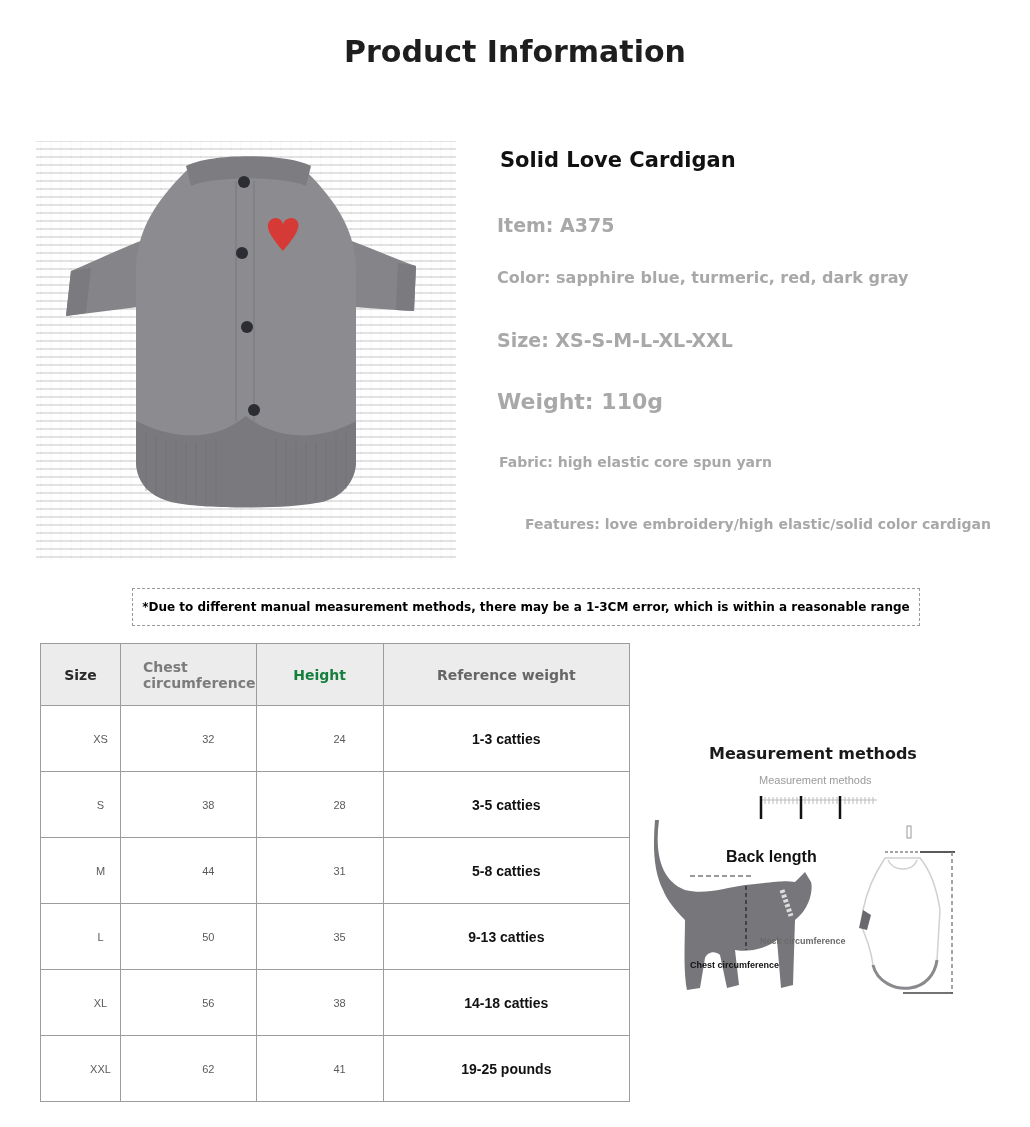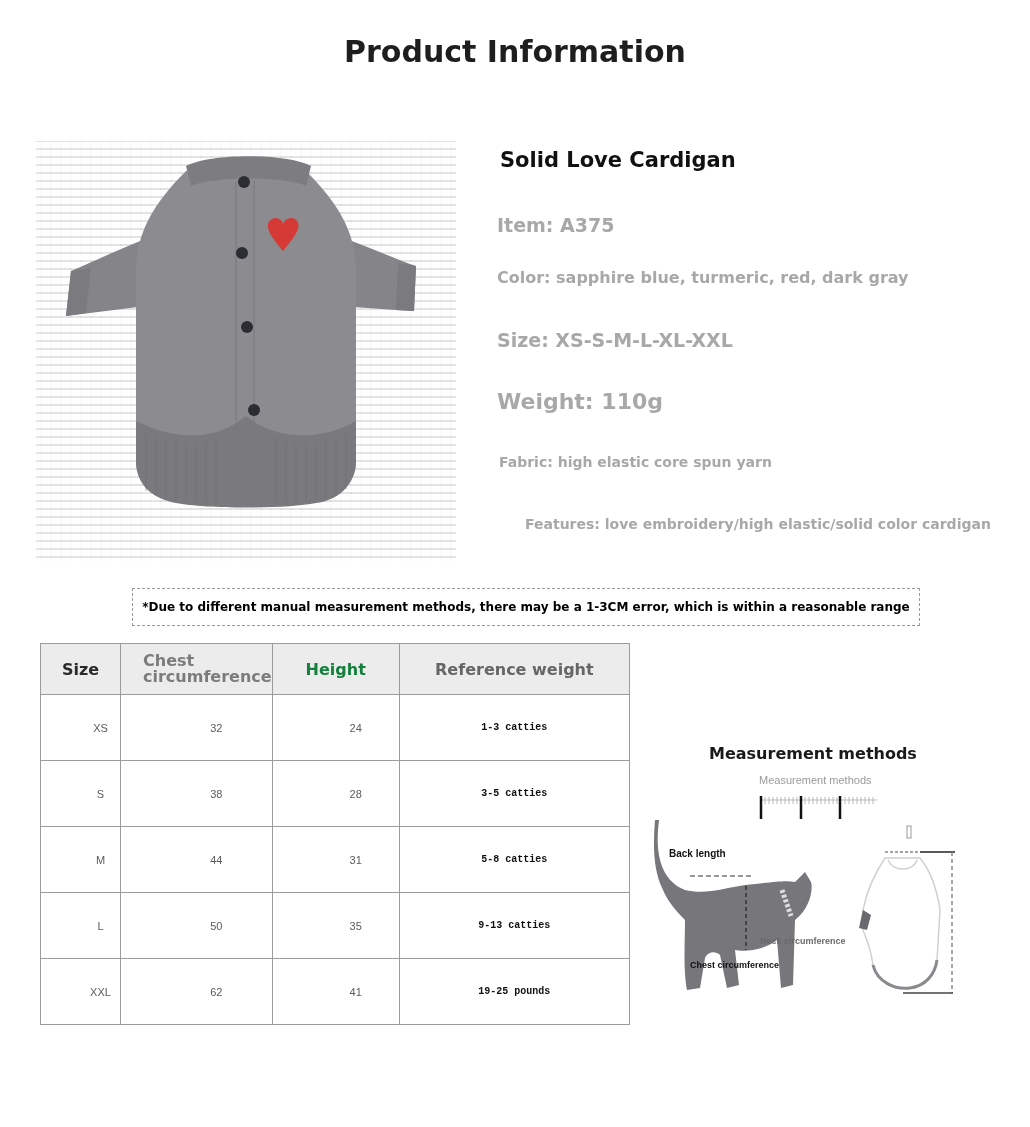--- a/index.html
+++ b/index.html
@@ -38,35 +38,35 @@
     position: absolute; left: 132px; top: 588px; width: 788px; height: 38px;
     border: 1px dashed #9a9a9a; display: flex; align-items: center; justify-content: center;
     font-size: 12px; color: #000000; font-weight: bold; white-space: nowrap;
   }
 
   
   table.sizes {
     position: absolute; left: 40px; top: 643px; width: 590px; border-collapse: collapse;
   }
   table.sizes th, table.sizes td { border: 1px solid #9c9c9c; text-align: center; }
-  table.sizes th { background: #ececec; height: 51px; font-weight: bold; font-size: 16px; }
+  table.sizes th { background: #ececec; height: 62px; font-weight: bold; font-size: 14px; }
   table.sizes td { height: 66px; }
   th.c-size { width: 80px; color: #2a2a2a; }
   th.c-chest { width: 128px; color: #7c7c7c; text-align: left !important; padding-left: 22px; font-size: 13px; line-height: 16px; }
   th.c-height { width: 127px; color: #15803d; }
   th.c-weight { color: #666; }
   td.mono { font-family: Liberation Sans, sans-serif; font-size: 11px; color: #5a5a5a; padding-left: 40px; }
-  td.w { font-family: Liberation Mono, monospace; font-weight: bold; font-size: 10px; color: #111; }
+  td.w { font-family: Liberation Sans, sans-serif; font-weight: bold; font-size: 14px; color: #111; }
 
   
   .mm-title { position: absolute; left: 709px; top: 744px; font-size: 16px; font-weight: bold; color: #1a1a1a; white-space: nowrap; }
   .mm-sub { position: absolute; left: 759px; top: 774px; font-size: 11px; color: #9a9a9a; white-space: nowrap; font-family: "Liberation Sans", sans-serif; }
   .diagram { position: absolute; left: 645px; top: 790px; width: 370px; height: 215px; }
   .lbl { position: absolute; white-space: nowrap; font-weight: bold; font-family: "Liberation Sans", sans-serif; }
-  .lbl-back { left: 669px; top: 848px; font-size: 10px; color: #111; }
+  .lbl-back { left: 726px; top: 848px; font-size: 16px; color: #111; }
   .lbl-neck { left: 760px; top: 936px; font-size: 9px; color: #6a6a6a; }
   .lbl-chest { left: 690px; top: 960px; font-size: 9px; color: #111; }
 </style>
 </head>
 <body>
 
 <div class="page-title">Product Information</div>
 
 <div class="photo" title="Gray knit pet cardigan with red heart embroidery and black buttons">
   <svg width="420" height="420" viewBox="0 0 420 420">
@@ -152,20 +152,26 @@
       <td class="mono">M</td>
       <td class="mono">44</td>
       <td class="mono">31</td>
       <td class="w">5-8 catties</td>
     </tr>
     <tr>
       <td class="mono">L</td>
       <td class="mono">50</td>
       <td class="mono">35</td>
       <td class="w">9-13 catties</td>
+    </tr>
+    <tr>
+      <td class="mono">XL</td>
+      <td class="mono">56</td>
+      <td class="mono">38</td>
+      <td class="w">14-18 catties</td>
     </tr>
     <tr>
       <td class="mono">XXL</td>
       <td class="mono">62</td>
       <td class="mono">41</td>
       <td class="w">19-25 pounds</td>
     </tr>
   </tbody>
 </table>
 

